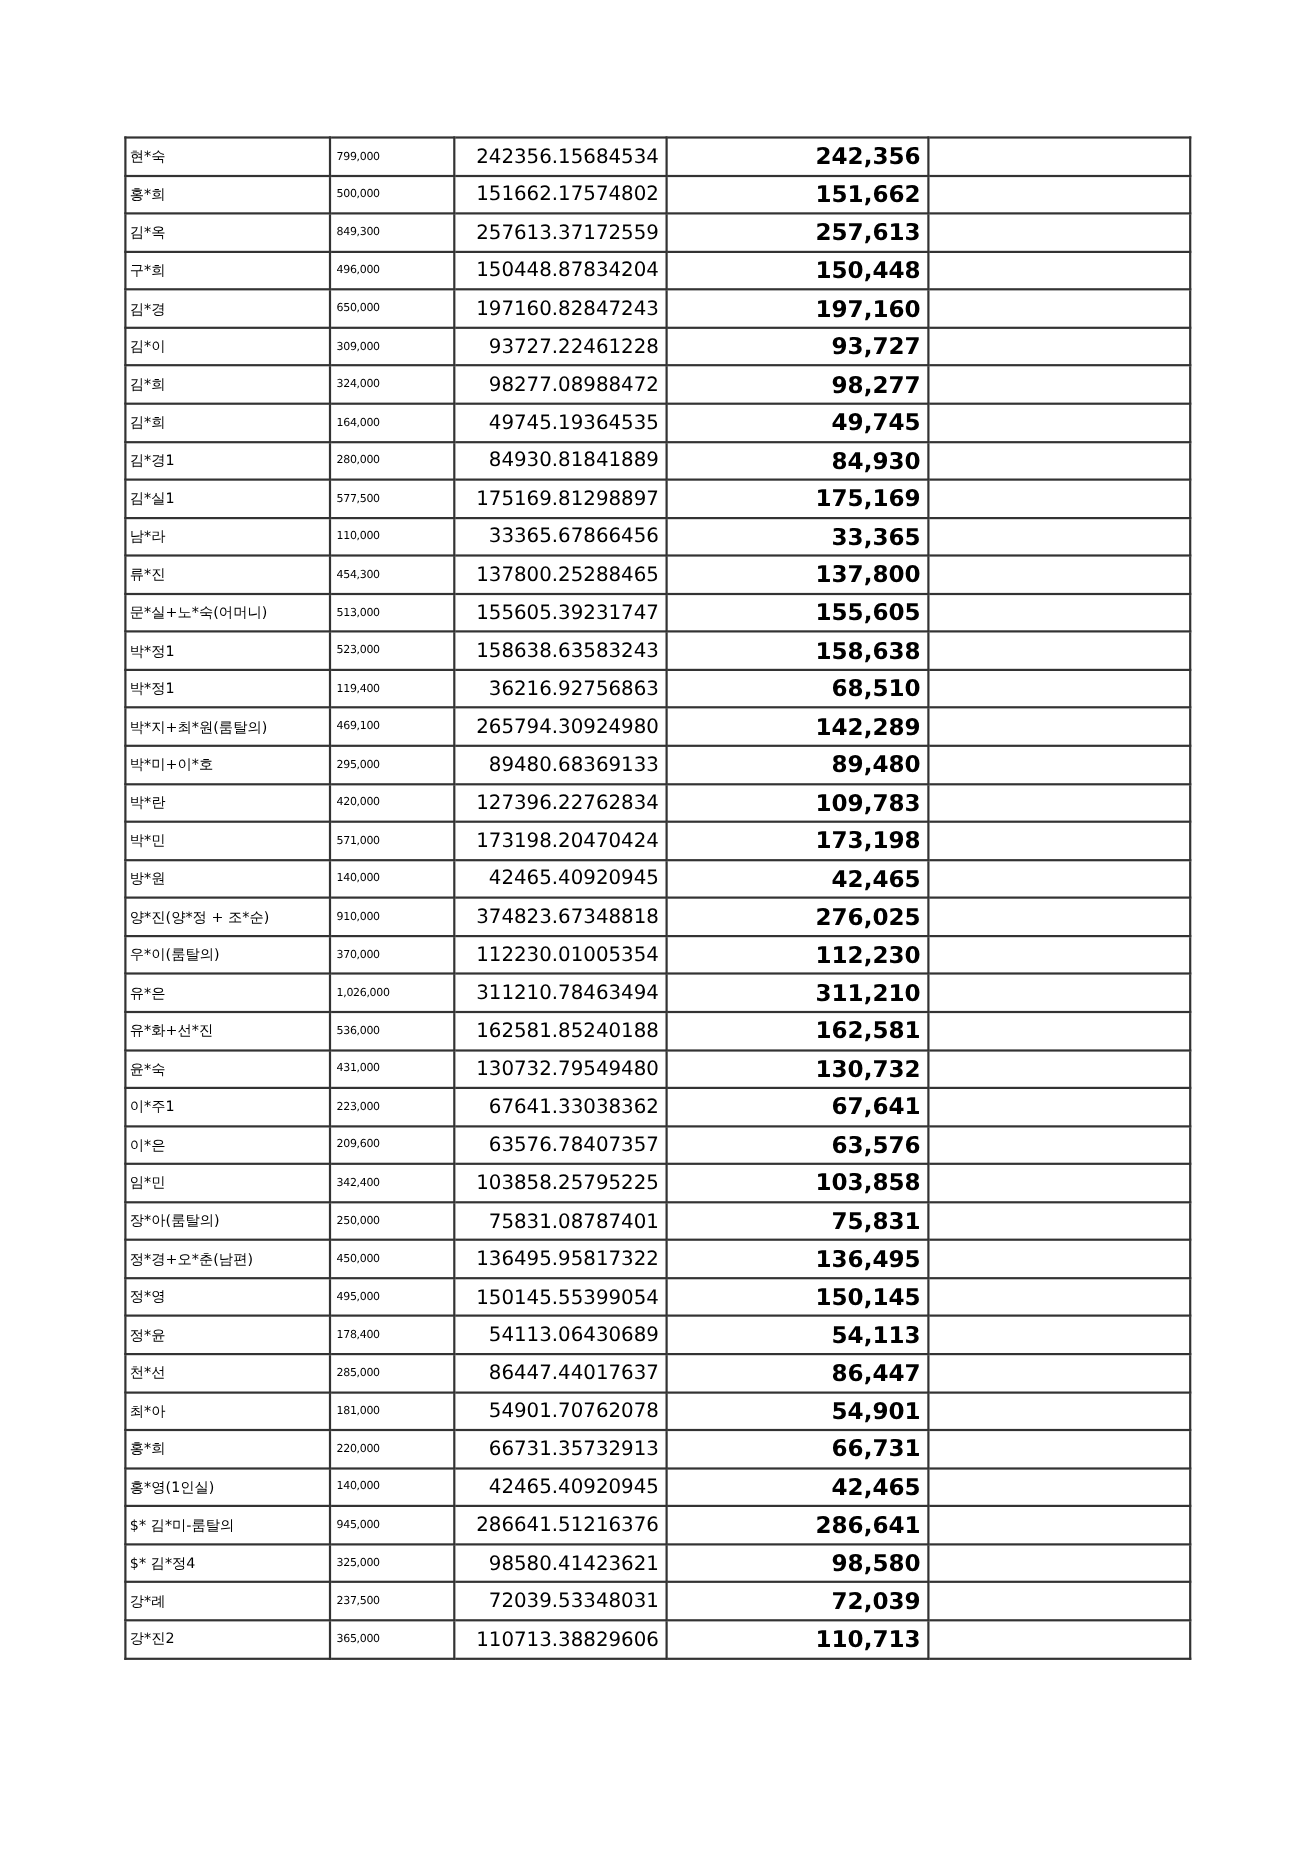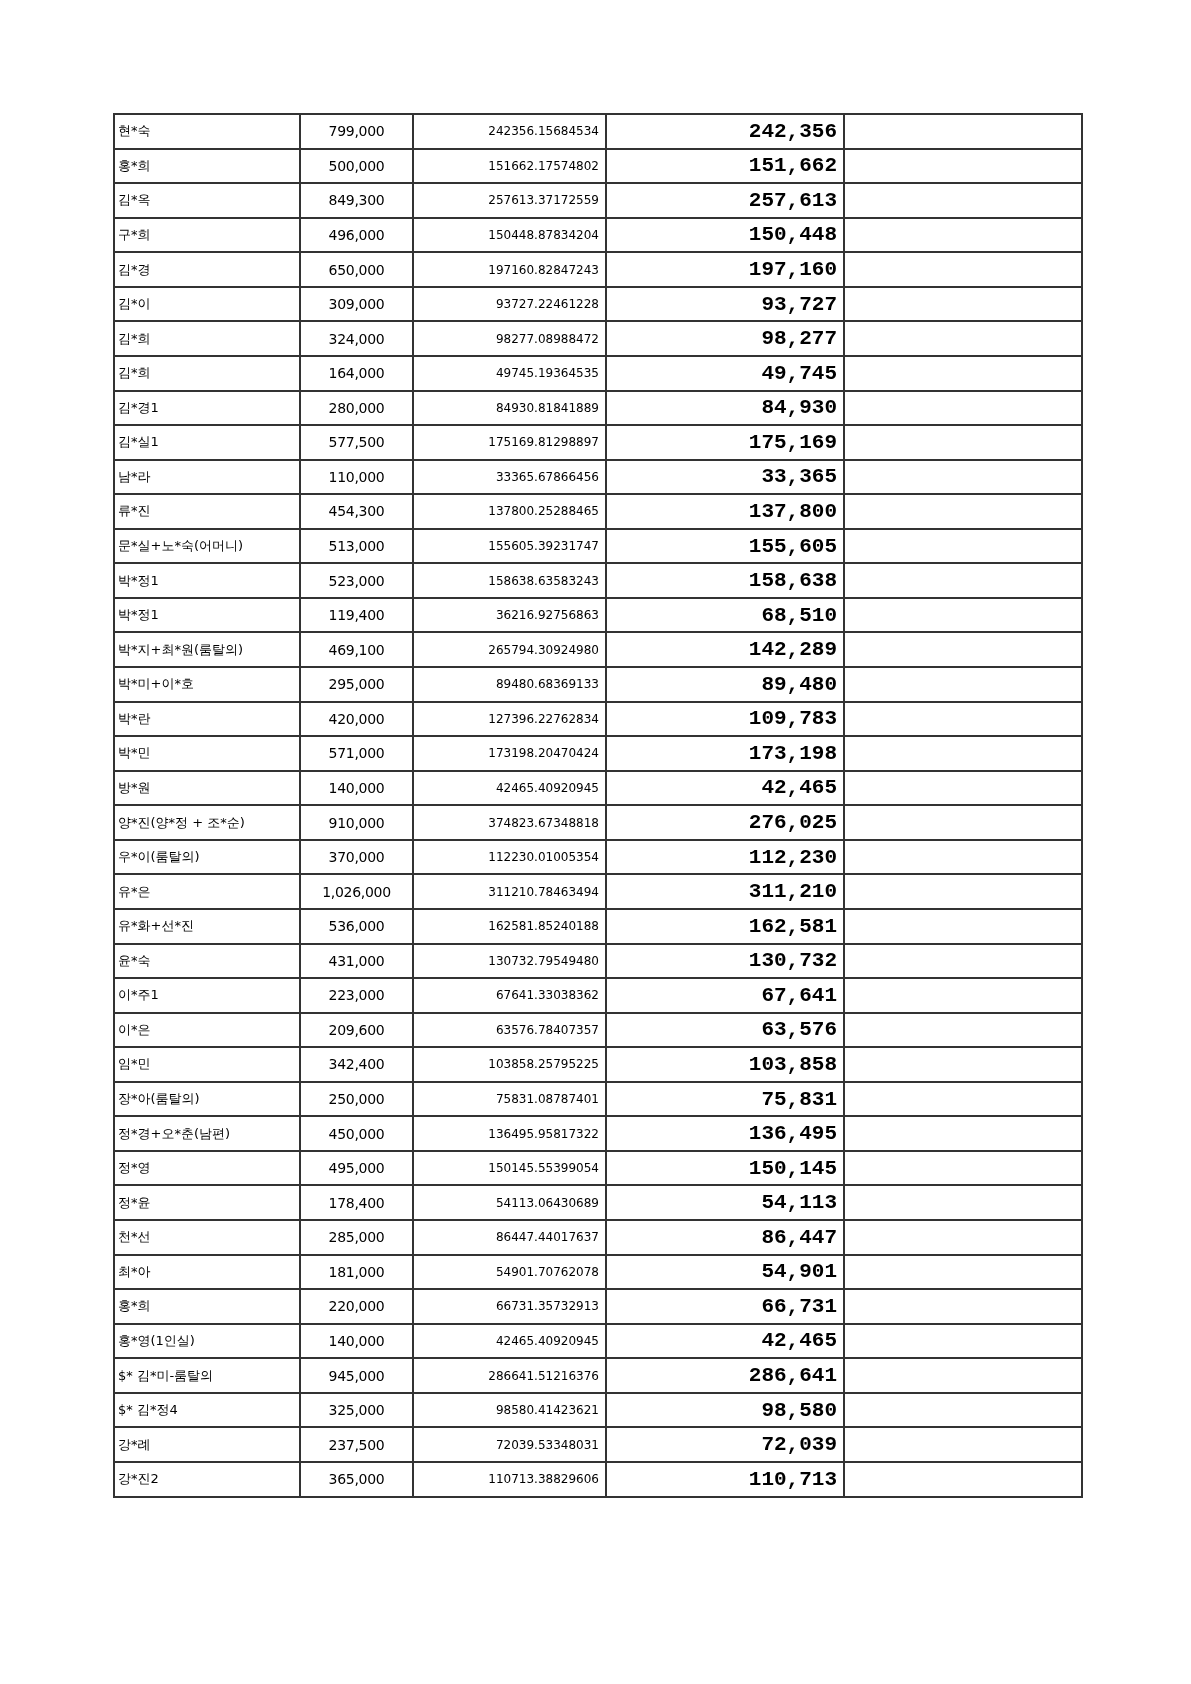--- a/index.html
+++ b/index.html
@@ -1,20 +1,20 @@
 <!DOCTYPE html>
 <html><head>
   <meta charset="utf-8">
   <style>
     html, body { margin: 0; padding: 0; background: #ffffff; }
     body { width: 1191px; height: 1684px; position: relative; overflow: hidden; }
     .page-table {
       position: absolute;
       left: 113px;
-      top: 113px;
+      top: 124px;
       width: 968px;
       border-collapse: collapse;
       table-layout: fixed;
       font-family: "DejaVu Sans", "Liberation Sans", sans-serif;
       color: #000;
     }
     .page-table td {
       border: 2px solid #333;
       height: 30.5px;
       padding: 0 5px;
@@ -22,23 +22,23 @@
       overflow: hidden;
       box-sizing: border-box;
     }
     .page-table tr { height: 34.57px; }
     col.c-name { width: 186px; }
     col.c-amount { width: 113px; }
     col.c-raw { width: 193px; }
     col.c-rounded { width: 238px; }
     col.c-blank { width: 238px; }
     td.name { font-size: 13px; text-align: left; padding-left: 3px; }
-    td.amount { font-size: 14px; text-align: center; letter-spacing: -0.3px; }
-    td.raw { font-size: 12px; text-align: right; padding-right: 6px; }
-    td.rounded { font-size: 21px; font-weight: bold; text-align: right; padding-right: 6px; font-family: Liberation Mono, monospace; }
+    td.amount { font-size: 10px; text-align: left; letter-spacing: -0.3px; }
+    td.raw { font-size: 18px; text-align: right; padding-right: 6px; }
+    td.rounded { font-size: 21px; font-weight: bold; text-align: right; padding-right: 6px; }
     td.blank { }
   </style>
 </head>
 <body>
 
 <table class="page-table">
   <colgroup>
     <col class="c-name">
       <col class="c-amount">
       <col class="c-raw">

